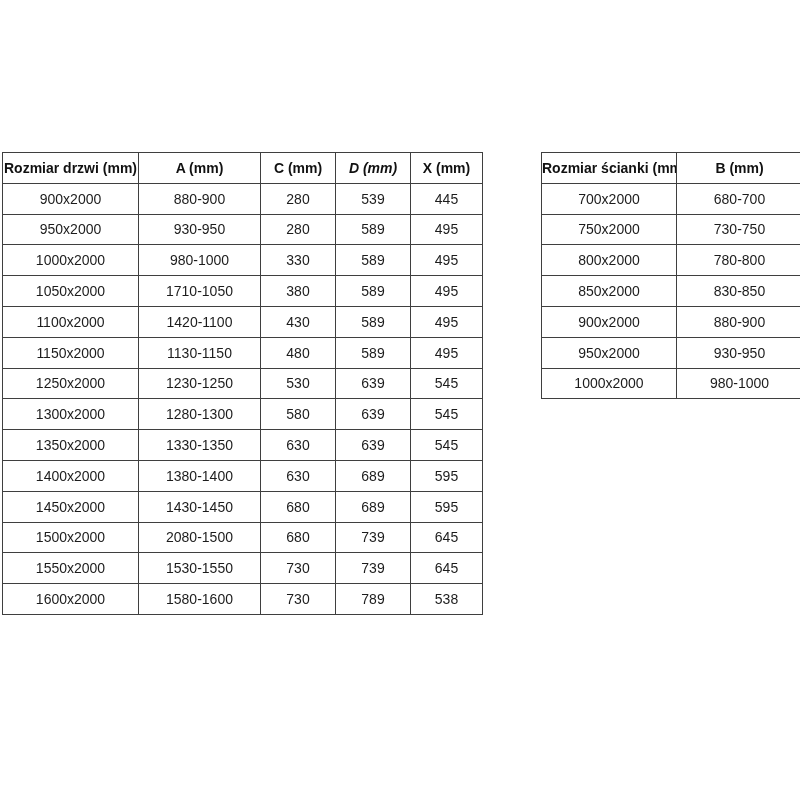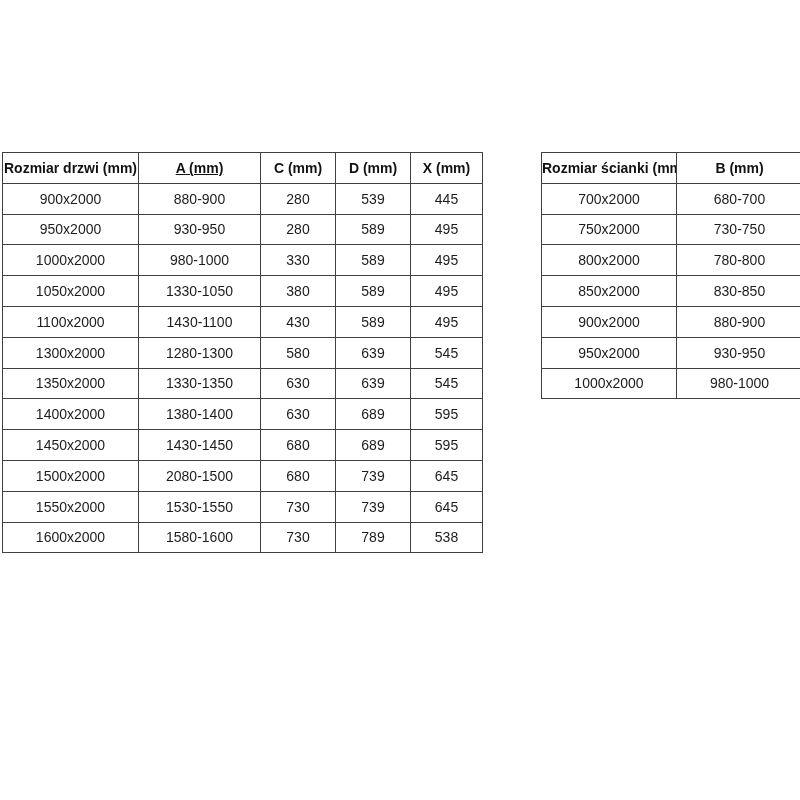--- a/index.html
+++ b/index.html
@@ -41,23 +41,23 @@
     color: #111111;
   }
   
   #doors-table {
     left: 2px;
     top: 152px;
     width: 475px;
     padding-left: 40px;
   }
   #doors-table th:nth-child(1) { width: 135px; }
-  #doors-table th:nth-child(2) { width: 121px; text-decoration: underline; }
+  #doors-table th:nth-child(2) { width: 121px; }
   #doors-table th:nth-child(3) { width: 74px; }
-  #doors-table th:nth-child(4) { width: 74px; }
+  #doors-table th:nth-child(4) { width: 74px; font-style: italic; }
   #doors-table th:nth-child(5) { width: 71px; margin-left: 41px; }
   
   #walls-table {
     left: 541px;
     top: 152px;
     width: 259px;
   }
   #walls-table th:nth-child(1) { width: 134px; }
   #walls-table th:nth-child(2) { width: 125px; }
 </style>
@@ -93,31 +93,45 @@
         </tr>
         <tr>
           <td>1000x2000</td>
           <td>980-1000</td>
           <td>330</td>
           <td>589</td>
           <td>495</td>
         </tr>
         <tr>
           <td>1050x2000</td>
-          <td>1330-1050</td>
+          <td>1710-1050</td>
           <td>380</td>
           <td>589</td>
           <td>495</td>
         </tr>
         <tr>
           <td>1100x2000</td>
-          <td>1430-1100</td>
+          <td>1420-1100</td>
           <td>430</td>
           <td>589</td>
           <td>495</td>
+        </tr>
+        <tr>
+          <td>1150x2000</td>
+          <td>1130-1150</td>
+          <td>480</td>
+          <td>589</td>
+          <td>495</td>
+        </tr>
+        <tr>
+          <td>1250x2000</td>
+          <td>1230-1250</td>
+          <td>530</td>
+          <td>639</td>
+          <td>545</td>
         </tr>
         <tr>
           <td>1300x2000</td>
           <td>1280-1300</td>
           <td>580</td>
           <td>639</td>
           <td>545</td>
         </tr>
         <tr>
           <td>1350x2000</td>

